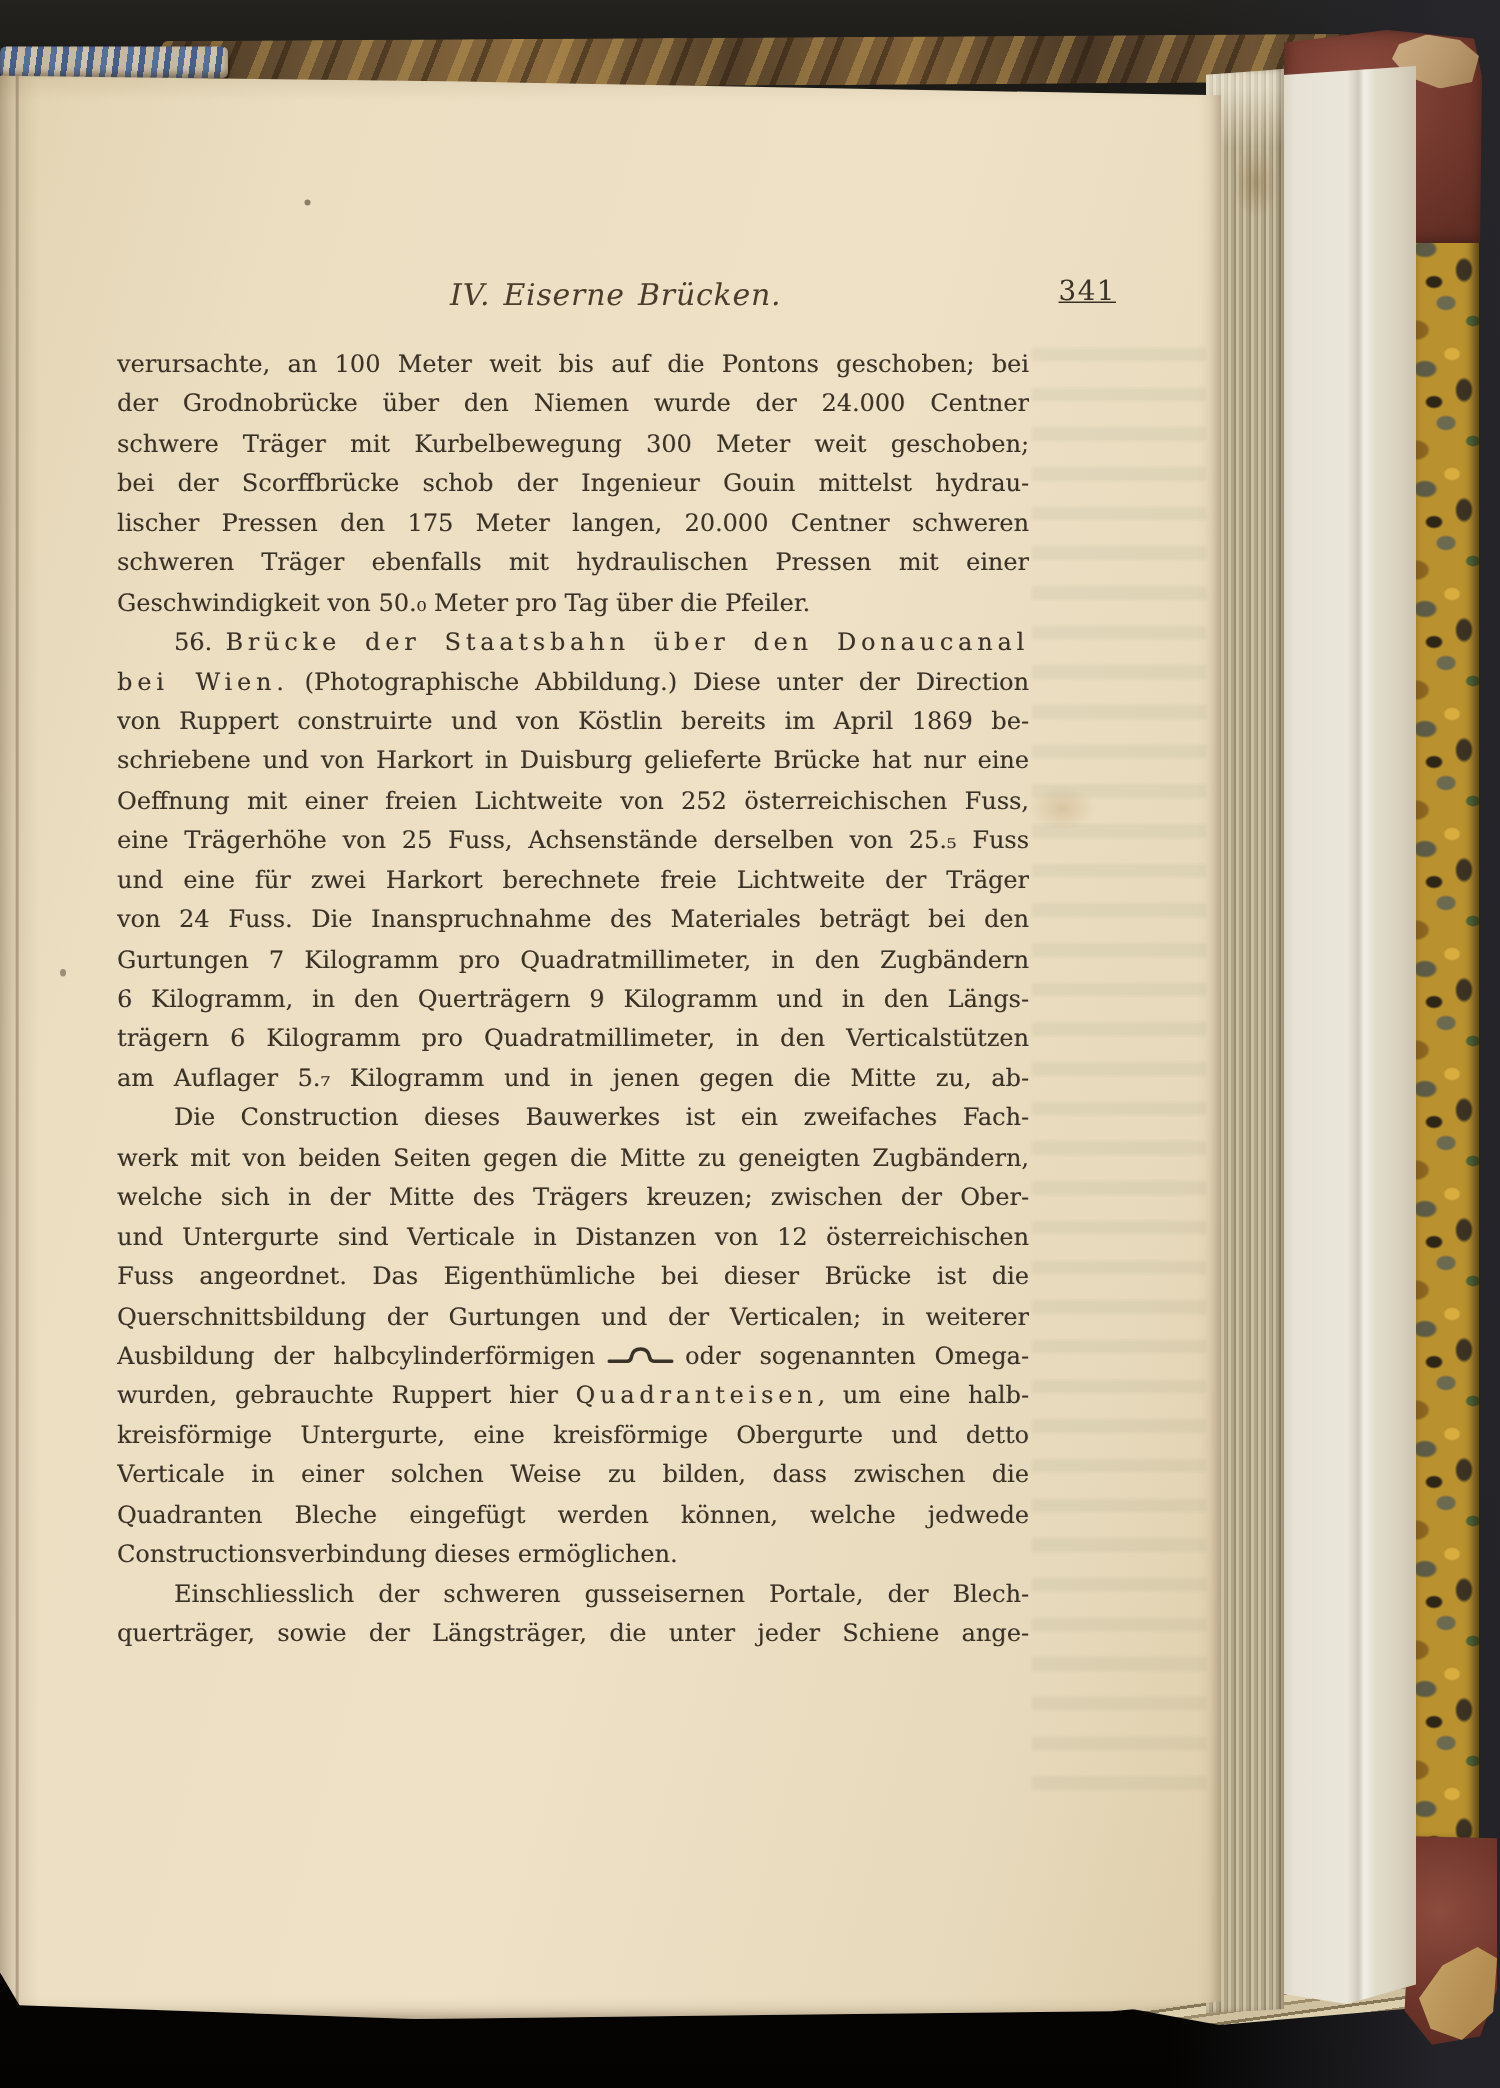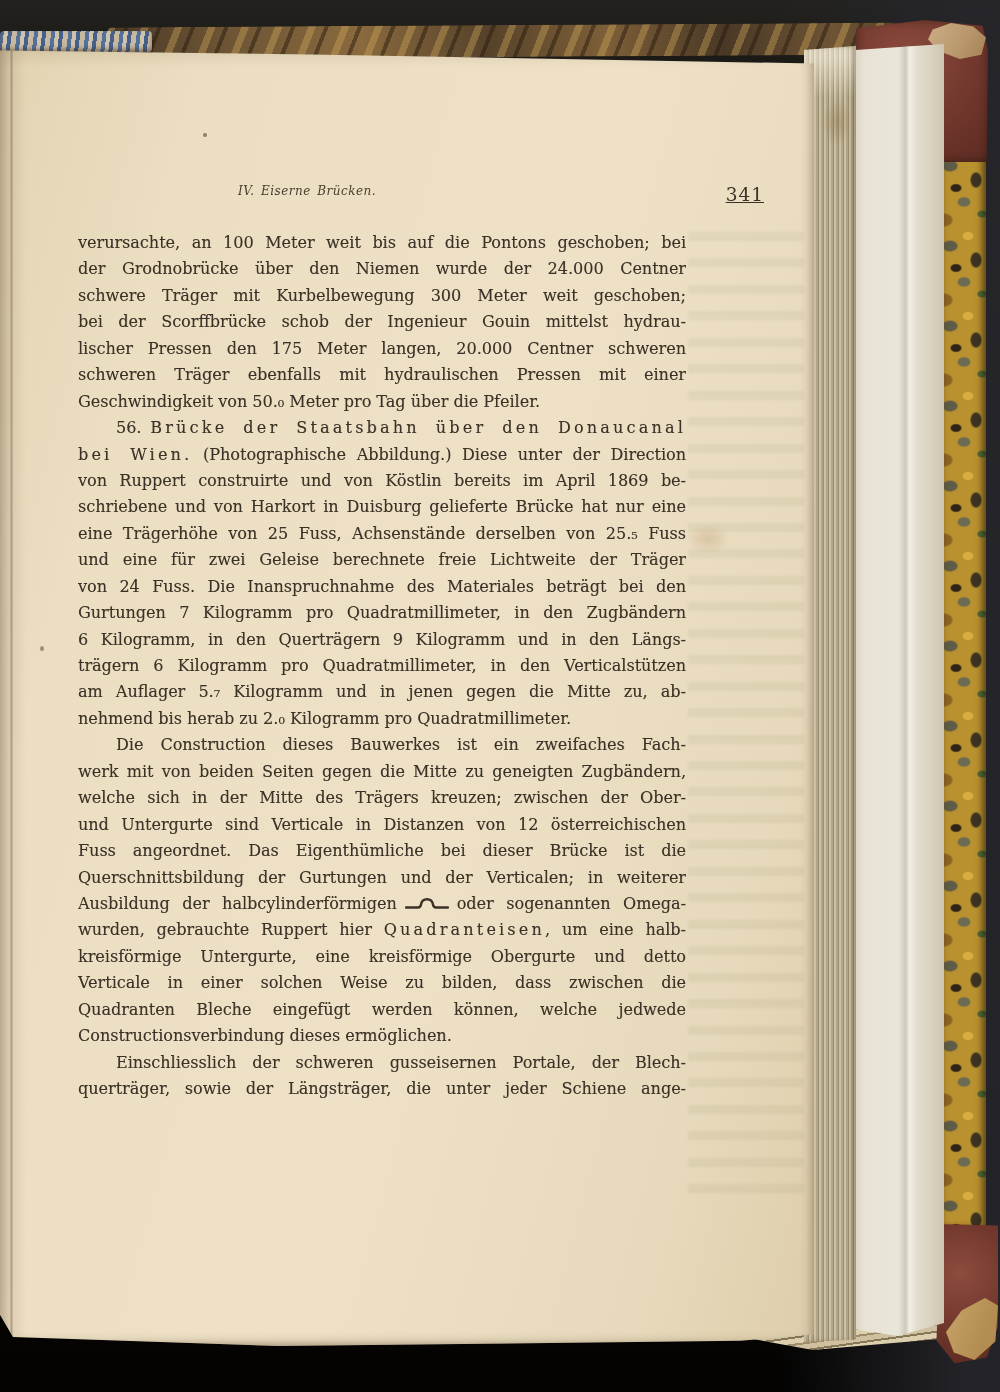--- a/index.html
+++ b/index.html
@@ -111,24 +111,24 @@
   }
   .stain-a{
     position:absolute;left:686px;top:524px;width:44px;height:30px;border-radius:50%;
     background:radial-gradient(ellipse, rgba(152,112,56,.22), rgba(152,112,56,0) 70%);
   }
   .speck-a{position:absolute;left:203px;top:133px;width:4px;height:4px;border-radius:50%;background:rgba(62,48,30,.55);}
   .speck-b{position:absolute;left:40px;top:646px;width:4px;height:5px;border-radius:50%;background:rgba(62,48,30,.45);}
   
   .running-header{position:absolute;left:78px;top:184px;width:608px;height:24px;color:#453a2b;}
   .section-title{
-    position:absolute;left:160px;width:345px;text-align:left;
-    font-style:italic;font-size:12px;letter-spacing:.5px;word-spacing:2px;color:#4a3d2d;
-  }
-  .page-number{position:absolute;left:500px;width:186px;text-align:right;font-size:18.5px;color:#3b3227;letter-spacing:1px;text-decoration:underline;}
+    position:absolute;left:160px;width:345px;text-align:center;
+    font-style:italic;font-size:20px;letter-spacing:.5px;word-spacing:2px;color:#4a3d2d;
+  }
+  .page-number{position:absolute;left:480px;width:186px;text-align:right;font-size:18.5px;color:#3b3227;letter-spacing:1px;text-decoration:underline;}
   .text-lines{
     position:absolute;left:78px;top:230px;width:608px;
     font-size:16px;color:#3b3227;
     text-shadow:.3px 0 0 rgba(59,50,39,.35);
   }
   .ln{height:26.45px;line-height:26.45px;text-align:justify;overflow:hidden;}
   .ln::after{content:"";display:inline-block;width:100%;height:0;}
   .ln.nj{text-align:left;}
   .ln.nj::after{content:none;}
   .ln.ind{text-indent:38px;}
@@ -166,28 +166,28 @@
     <div class="ln">der Grodnobrücke über den Niemen wurde der 24.000 Centner</div>
     <div class="ln">schwere Träger mit Kurbelbewegung 300 Meter weit geschoben;</div>
     <div class="ln">bei der Scorffbrücke schob der Ingenieur Gouin mittelst hydrau-</div>
     <div class="ln">lischer Pressen den 175 Meter langen, 20.000 Centner schweren</div>
     <div class="ln">schweren Träger ebenfalls mit hydraulischen Pressen mit einer</div>
     <div class="ln nj">Geschwindigkeit von 50.₀ Meter pro Tag über die Pfeiler.</div>
     <div class="ln ind"><span>56. </span><span class="sperr">Brücke der Staatsbahn über den Donaucanal</span></div>
     <div class="ln"><span class="sperr">bei Wien.</span><span> (Photographische Abbildung.) Diese unter der Direction</span></div>
     <div class="ln">von Ruppert construirte und von Köstlin bereits im April 1869 be-</div>
     <div class="ln">schriebene und von Harkort in Duisburg gelieferte Brücke hat nur eine</div>
+    <div class="ln">Oeffnung mit einer freien Lichtweite von 252 österreichischen Fuss,</div>
     <div class="ln">eine Trägerhöhe von 25 Fuss, Achsenstände derselben von 25.₅ Fuss</div>
-    <div class="ln">und eine für zwei Geleise berechnete freie Lichtweite der Träger</div>
+    <div class="ln">und eine für zwei Harkort berechnete freie Lichtweite der Träger</div>
     <div class="ln">von 24 Fuss. Die Inanspruchnahme des Materiales beträgt bei den</div>
     <div class="ln">Gurtungen 7 Kilogramm pro Quadratmillimeter, in den Zugbändern</div>
     <div class="ln">6 Kilogramm, in den Querträgern 9 Kilogramm und in den Längs-</div>
     <div class="ln">trägern 6 Kilogramm pro Quadratmillimeter, in den Verticalstützen</div>
     <div class="ln">am Auflager 5.₇ Kilogramm und in jenen gegen die Mitte zu, ab-</div>
-    <div class="ln nj">nehmend bis herab zu 2.₀ Kilogramm pro Quadratmillimeter.</div>
     <div class="ln ind">Die Construction dieses Bauwerkes ist ein zweifaches Fach-</div>
     <div class="ln">werk mit von beiden Seiten gegen die Mitte zu geneigten Zugbändern,</div>
     <div class="ln">welche sich in der Mitte des Trägers kreuzen; zwischen der Ober-</div>
     <div class="ln">und Untergurte sind Verticale in Distanzen von 12 österreichischen</div>
     <div class="ln">Fuss angeordnet. Das Eigenthümliche bei dieser Brücke ist die</div>
     <div class="ln">Querschnittsbildung der Gurtungen und der Verticalen; in weiterer</div>
     <div class="ln"><span>Ausbildung der halbcylinderförmigen</span><span class="omega-icon-wrap"><svg width="44" height="11" viewBox="0 0 44 11">
             <path d="M1 9.5 H13 Q15.5 9.5 16 6.5 C16.8 2 19.5 1.3 22 1.3 C24.5 1.3 27.2 2 28 6.5 Q28.5 9.5 31 9.5 H43" fill="none" stroke="#3b3227" stroke-width="2.4" stroke-linecap="round"></path>
           </svg></span><span>oder sogenannten Omega-</span></div>
     <div class="ln"><span>wurden, gebrauchte Ruppert hier </span><span class="sperr">Quadranteisen</span><span>, um eine halb-</span></div>

